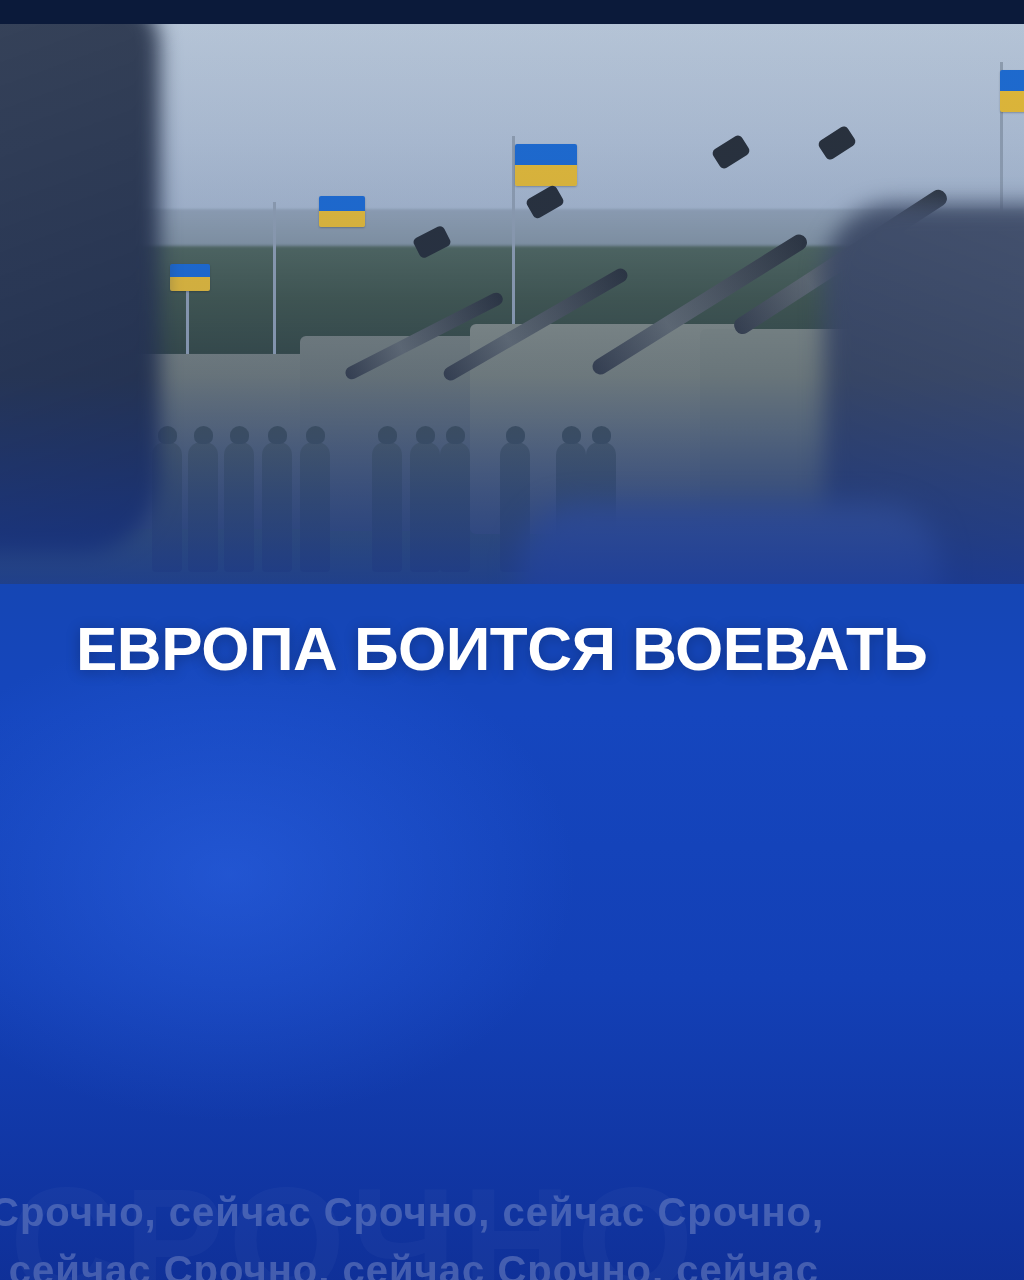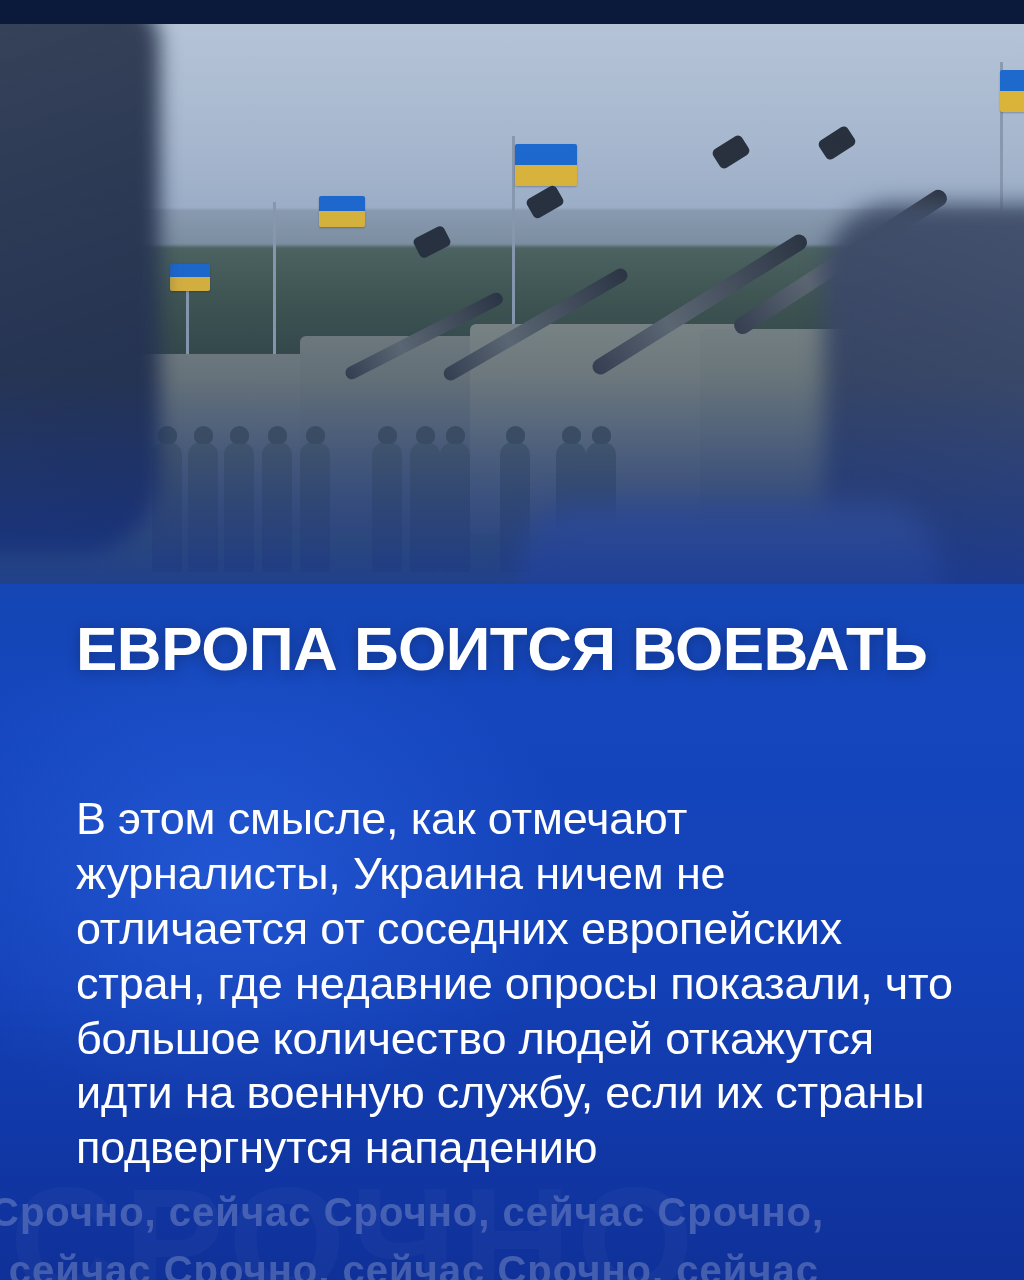--- a/index.html
+++ b/index.html
@@ -290,21 +290,20 @@
     <div class="fg-right"></div>
     <div class="fg-bottom"></div>
     <div class="photo-tint"></div>
   </div>
 
   <div class="panel">
     <div class="panel-glow"></div>
   </div>
 
   <h1 class="headline">ЕВРОПА БОИТСЯ ВОЕВАТЬ</h1>
-  <p class="body-text">В этом смысле, как отмечают журналисты, Украина ничем не отличается от соседних евро­пейских стран, где недавние оп­росы показали, что большое ко­личество людей откажутся идти на военную службу, если их стра­ны подвергнутся нападению</p>
 
   <div class="watermark">
     <div class="wm-big">СРОЧНО</div>
     <div class="wm-line l1">Срочно, сейчас Срочно, сейчас Срочно, сейчас</div>
     <div class="wm-line l2">Срочно, сейчас Срочно, сейчас Срочно, сейчас</div>
   </div>
 
 </div>
 
 </body></html>

